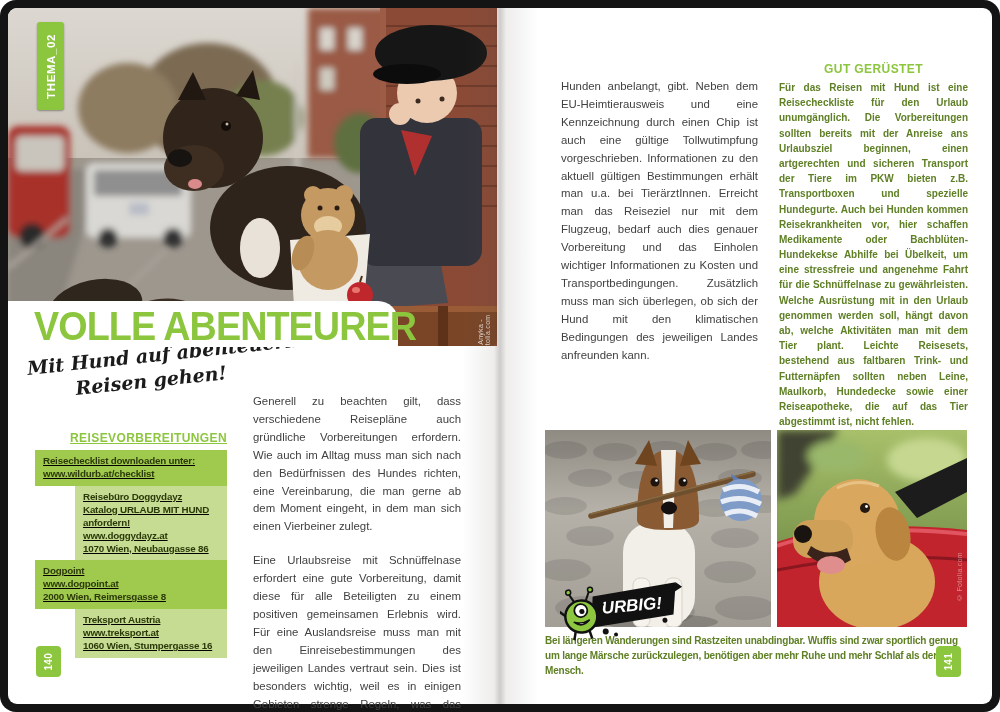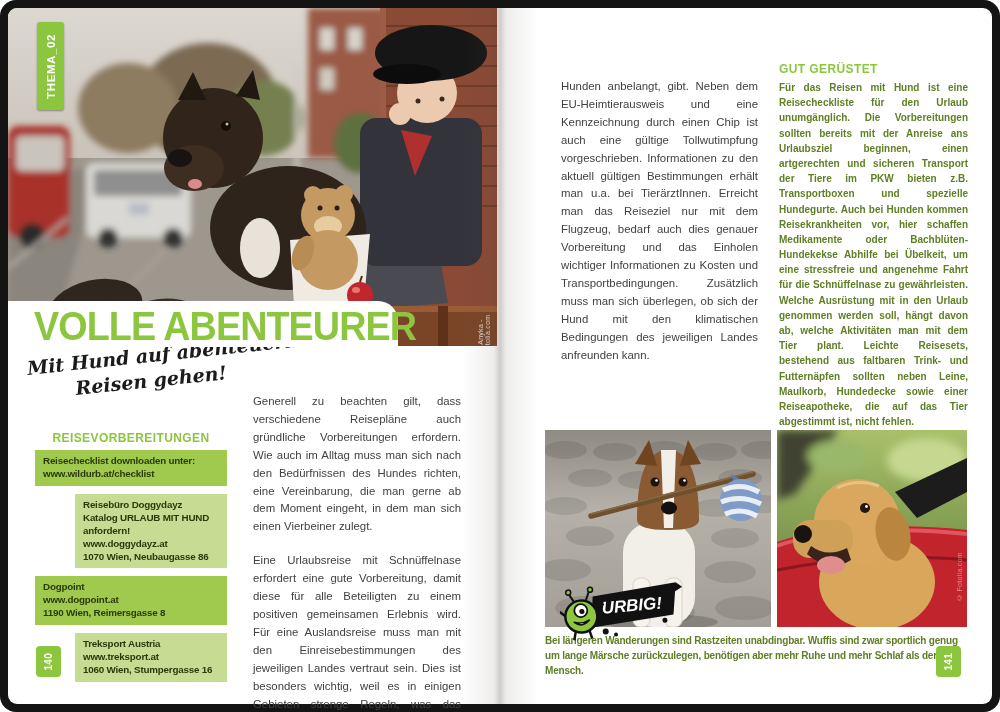--- a/index.html
+++ b/index.html
@@ -17,28 +17,28 @@
   .credit-left{position:absolute;left:477px;top:282px;height:72px;z-index:6;display:flex;align-items:flex-start;}
   .credit-right{position:absolute;left:956px;top:552px;height:84px;z-index:21;}
   .vert-credit{writing-mode:vertical-rl;transform:rotate(180deg);font-size:7px;letter-spacing:.3px;color:rgba(255,255,255,.78);}
   .credit-right .vert-credit{color:rgba(255,255,255,.45);}
   .title-plate{position:absolute;left:8px;top:301px;width:390px;height:46px;background:#ffffff;border-radius:0 20px 0 0;z-index:4;}
   .main-title{position:absolute;left:34px;top:303px;z-index:5;font-size:41px;font-weight:800;color:#8cc63e;letter-spacing:-1px;
     transform:scaleX(.92);transform-origin:left top;white-space:nowrap;}
   .handwriting{position:absolute;left:26px;top:356px;transform:rotate(-6deg);transform-origin:left top;
     font-family:"DejaVu Serif",serif;font-style:italic;font-weight:bold;font-size:19px;color:#1b1b1b;line-height:1.3;}
   .handwriting .hw2{padding-left:46px;}
-  .side-head{position:absolute;left:35px;top:431px;width:192px;text-align:center;color:#8cc63e;font-weight:bold;font-size:12px;letter-spacing:.4px;}
-  .boxes{position:absolute;left:35px;top:450px;width:192px;display:flex;flex-direction:column;gap:8px;}
+  .side-head{position:absolute;left:35px;top:431px;width:192px;text-align:right;color:#8cc63e;font-weight:bold;font-size:12px;letter-spacing:.4px;text-decoration:underline;}
+  .boxes{position:absolute;left:35px;top:450px;width:192px;display:flex;flex-direction:column;gap:0;text-decoration:underline;}
   .info-box{padding:5px 8px;font-size:9.8px;font-weight:bold;color:#2c3a0a;line-height:1.32;letter-spacing:-.2px;}
   .info-box.dark{background:#a0ca4e;}
   .info-box.light{background:#c5dc92;margin-left:40px;}
   .col{position:absolute;}
   .body-text{font-size:11.4px;line-height:1.57;color:#414141;text-align:justify;margin:16px;}
-  .green-head{color:#8cc63e;font-weight:bold;font-size:12px;letter-spacing:.4px;margin:15px 0 4px 0;}
+  .green-head{color:#8cc63e;font-weight:bold;font-size:12px;letter-spacing:.4px;margin:15px 0 4px 0;text-align:center;}
   .green-head.first{margin-top:0;}
   .col-middle{left:237px;top:377px;width:240px;}
   .rp-col1{left:545px;top:62px;width:229px;}
   .rp-col2{left:779px;top:62px;width:189px;}
   .olive-text{font-size:10px;line-height:1.52;color:#5e7f24;font-weight:bold;text-align:justify;margin:4px 0 8px 0;}
   
   .photo-jack{position:absolute;left:545px;top:430px;width:226px;height:197px;overflow:hidden;}
   .photo-golden{position:absolute;left:777px;top:430px;width:190px;height:197px;overflow:hidden;}
   .mascot{position:absolute;left:560px;top:578px;width:124px;height:66px;z-index:20;}
   .caption{position:absolute;left:545px;top:633px;width:414px;font-size:10px;font-weight:bold;color:#5e7f24;line-height:1.5;letter-spacing:-.2px;}
@@ -181,21 +181,21 @@
     </div>
     <div class="info-box light">
       <div>Reisebüro Doggydayz</div>
       <div>Katalog URLAUB MIT HUND anfordern!</div>
       <div>www.doggydayz.at</div>
       <div>1070 Wien, Neubaugasse 86</div>
     </div>
     <div class="info-box dark">
       <div>Dogpoint</div>
       <div>www.dogpoint.at</div>
-      <div>1190 Wien, Reimersgasse 8</div>
+      <div>2000 Wien, Reimersgasse 8</div>
     </div>
     <div class="info-box light">
       <div>Treksport Austria</div>
       <div>www.treksport.at</div>
       <div>1060 Wien, Stumpergasse 16</div>
     </div>
   </div>
 
   <div class="col col-middle">
     <p class="body-text">Generell zu beachten gilt, dass verschiedene Reisepläne auch gründliche Vorbereitungen erfordern. Wie auch im Alltag muss man sich nach den Bedürfnissen des Hundes richten, eine Vereinbarung, die man gerne ab dem Moment eingeht, in dem man sich einen Vierbeiner zulegt.</p>

